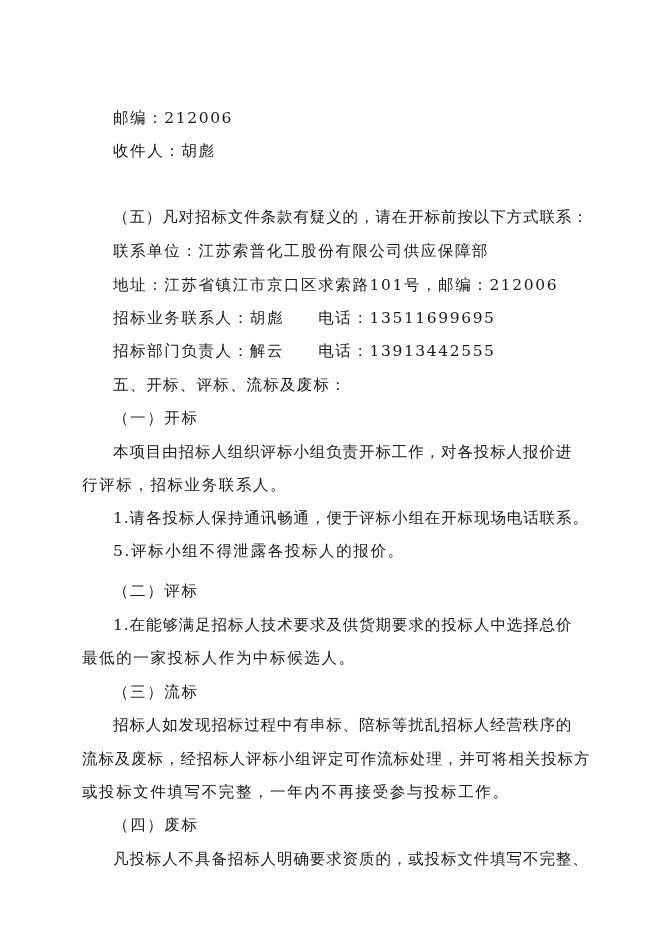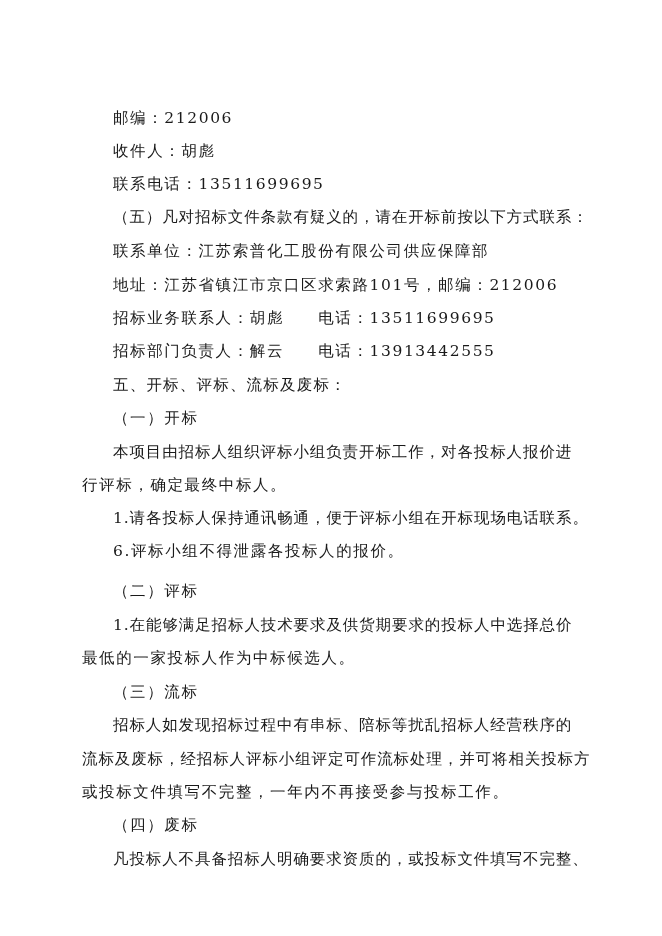--- a/index.html
+++ b/index.html
@@ -9,32 +9,31 @@
     .ln { position: absolute; white-space: nowrap; font-size: 15.5px; line-height: 20px; letter-spacing: 1.6px; }
     .bold { font-weight: normal; letter-spacing: 1.2px; }
     .tight { letter-spacing: 0.9px; text-align: center; }
   </style>
 </head>
 <body>
 
 <div class="page">
   <div class="ln" style="left:113px;top:90px">邮编：212006</div>
   <div class="ln" style="left:113px;top:123px">收件人：胡彪</div>
-  <div class="ln" style="left:113px;top:156px">联系电话：13511699695</div>
   <div class="ln tight" style="left:113px;top:189px">（五）凡对招标文件条款有疑义的，请在开标前按以下方式联系：</div>
   <div class="ln" style="left:113px;top:223px">联系单位：江苏索普化工股份有限公司供应保障部</div>
   <div class="ln" style="left:113px;top:257px">地址：江苏省镇江市京口区求索路101号，邮编：212006</div>
   <div class="ln" style="left:113px;top:290px">招标业务联系人：胡彪　　电话：13511699695</div>
   <div class="ln" style="left:113px;top:323px">招标部门负责人：解云　　电话：13913442555</div>
   <div class="ln bold" style="left:113px;top:357px">五、开标、评标、流标及废标：</div>
   <div class="ln" style="left:113px;top:390px">（一）开标</div>
   <div class="ln tight" style="left:113px;top:424px">本项目由招标人组织评标小组负责开标工作，对各投标人报价进</div>
-  <div class="ln" style="left:82px;top:457px">行评标，确定最终中标人。</div>
+  <div class="ln" style="left:82px;top:457px">行评标，招标业务联系人。</div>
   <div class="ln tight" style="left:113px;top:490px">1.请各投标人保持通讯畅通，便于评标小组在开标现场电话联系。</div>
-  <div class="ln" style="left:113px;top:523px">6.评标小组不得泄露各投标人的报价。</div>
+  <div class="ln" style="left:113px;top:523px">5.评标小组不得泄露各投标人的报价。</div>
   <div class="ln" style="left:113px;top:563px">（二）评标</div>
   <div class="ln tight" style="left:113px;top:597px">1.在能够满足招标人技术要求及供货期要求的投标人中选择总价</div>
   <div class="ln" style="left:82px;top:630px">最低的一家投标人作为中标候选人。</div>
   <div class="ln" style="left:113px;top:664px">（三）流标</div>
   <div class="ln tight" style="left:113px;top:697px">招标人如发现招标过程中有串标、陪标等扰乱招标人经营秩序的</div>
   <div class="ln tight" style="left:82px;top:731px">流标及废标，经招标人评标小组评定可作流标处理，并可将相关投标方</div>
   <div class="ln" style="left:82px;top:764px">或投标文件填写不完整，一年内不再接受参与投标工作。</div>
   <div class="ln" style="left:113px;top:797px">（四）废标</div>
   <div class="ln tight" style="left:113px;top:831px">凡投标人不具备招标人明确要求资质的，或投标文件填写不完整、</div>
 </div>

